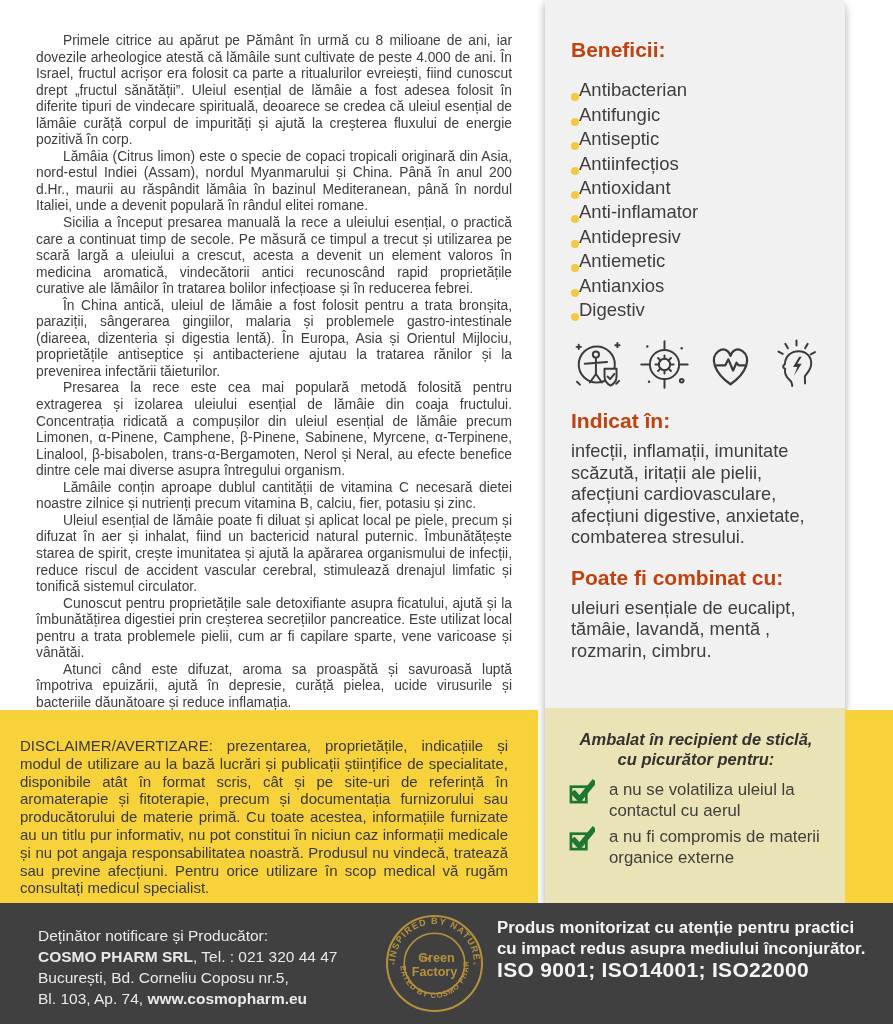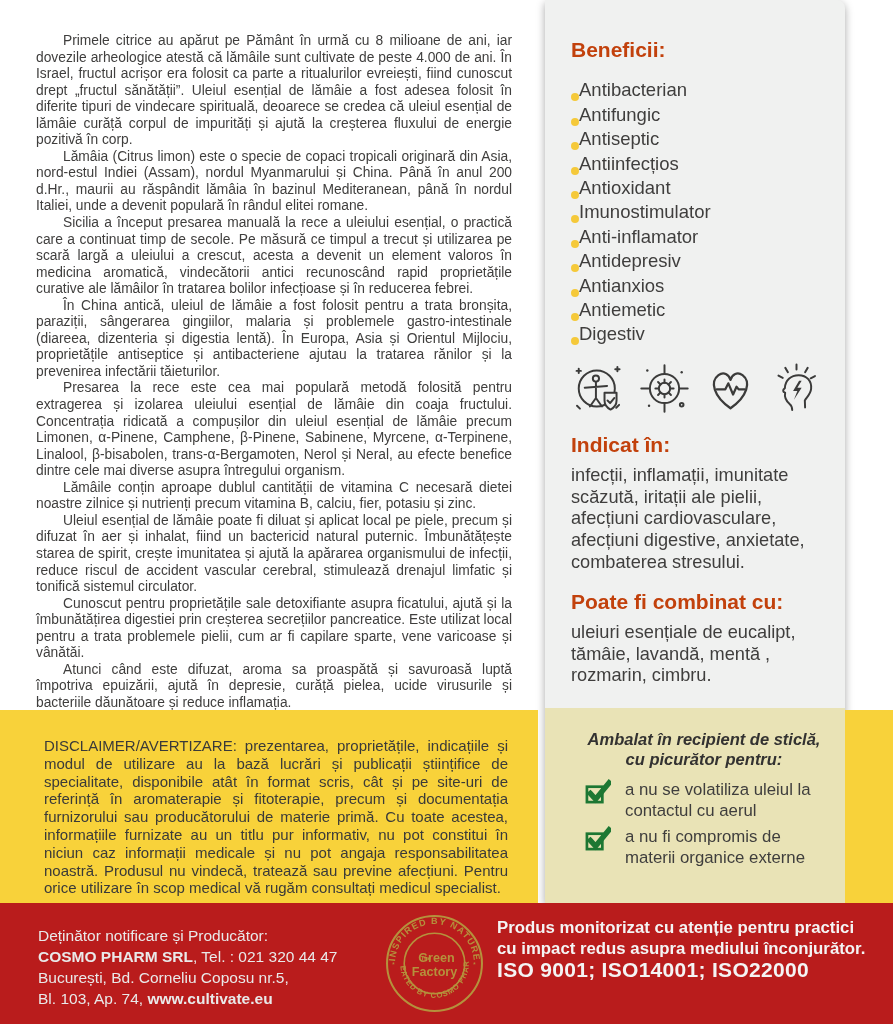--- a/index.html
+++ b/index.html
@@ -9,47 +9,47 @@
   
   .article{position:absolute;left:36px;top:33px;width:476px;color:#3f3e3d;
            font-size:13.8px;line-height:16.55px;text-align:justify;}
   .article p{margin:0;text-indent:27px;}
 
   
   .card{position:absolute;left:545px;top:0;width:300px;height:903px;background:#f0f1f0;
         border-radius:0 8px 0 0;box-shadow:0 3px 8px rgba(0,0,0,.35);
         display:flex;flex-direction:column;box-sizing:border-box;}
   .card-top{height:708px;box-sizing:border-box;padding:38px 22px 0 26px;}
-  .card-bottom{flex:1;background:#e9e3b6;box-sizing:border-box;padding:18px 18px 0 36px;}
+  .card-bottom{flex:1;background:#e9e3b6;box-sizing:border-box;padding:18px 18px 0 20px;}
 
   .section-title{color:#c2410c;font-size:21px;font-weight:bold;margin:0;}
   ul.benefits{list-style:none;margin:15px 0 0 0;padding:0;font-size:18.5px;color:#3f3e3d;}
   ul.benefits li{display:flex;align-items:flex-end;height:24.4px;}
   .bullet{width:8px;height:8px;border-radius:50%;background:#f5c93a;flex:none;}
 
   .icons-row{display:flex;gap:11px;margin:16px 0 0 0;}
   .icons-row svg{flex:none;}
 
   .mt1{margin-top:17px;}
   .body-text{font-size:18.2px;line-height:21.6px;color:#3f3e3d;margin:8px 0 0 0;}
 
   .packaging-title{font-style:italic;font-weight:bold;text-align:center;
                    font-size:16.5px;line-height:19.5px;color:#333231;margin:4px 4px 11px 4px;}
   ul.checklist{list-style:none;margin:0;padding:0 0 0 4px;font-size:16.8px;line-height:20.5px;color:#3f3e3d;}
   ul.checklist li{display:flex;gap:14px;align-items:flex-start;margin-bottom:6px;}
   .check-icon{flex:none;margin-top:-1px;}
 
   
   .disclaimer{position:absolute;left:0;top:710px;width:538px;height:193px;background:#f8d23a;
-              box-sizing:border-box;padding:27px 30px 0 44px;font-size:15px;line-height:17.8px;
+              box-sizing:border-box;padding:27px 30px 0 20px;font-size:15px;line-height:17.8px;
               color:#3a3a39;text-align:justify;}
   .right-strip{position:absolute;left:845px;top:710px;width:48px;height:193px;background:#f8d23a;}
 
   
-  .footer{position:absolute;left:0;top:903px;width:893px;height:121px;background:#b91c1c;color:#e9e9e9;}
+  .footer{position:absolute;left:0;top:903px;width:893px;height:121px;background:#404040;color:#e9e9e9;}
   .producer{position:absolute;left:38px;top:22px;font-size:15.5px;line-height:21px;font-weight:400;}
   .producer .b{font-weight:bold;}
   .badge{position:absolute;left:384px;top:10px;}
   .eco{position:absolute;left:497px;top:14px;font-size:16.8px;line-height:21px;font-weight:bold;color:#f4f4f4;}
   .iso{margin-top:0;font-size:21px;font-weight:bold;letter-spacing:.3px;}
 </style>
 </head>
 <body>
 
 <div class="page">
@@ -85,37 +85,33 @@
         <li>
             <span class="bullet"></span>
             <span>Antiinfecțios</span>
           </li>
         <li>
             <span class="bullet"></span>
             <span>Antioxidant</span>
           </li>
         <li>
             <span class="bullet"></span>
-            <span>Imunostimulator</span>
-          </li>
-        <li>
-            <span class="bullet"></span>
             <span>Anti-inflamator</span>
           </li>
         <li>
             <span class="bullet"></span>
             <span>Antidepresiv</span>
           </li>
         <li>
             <span class="bullet"></span>
+            <span>Antiemetic</span>
+          </li>
+        <li>
+            <span class="bullet"></span>
             <span>Antianxios</span>
-          </li>
-        <li>
-            <span class="bullet"></span>
-            <span>Antiemetic</span>
           </li>
         <li>
             <span class="bullet"></span>
             <span>Digestiv</span>
           </li>
       </ul>
 
       <div class="icons-row">
         <svg viewBox="0 0 64 64" width="55" height="55" fill="none" stroke="#3b3b3a" stroke-width="2.3" stroke-linecap="round" stroke-linejoin="round">
           <circle cx="30" cy="32" r="21"></circle>
@@ -180,21 +176,21 @@
   <div class="disclaimer">
     <span>DISCLAIMER/AVERTIZARE: prezentarea, proprietățile, indicațiile și modul de utilizare au la bază lucrări și publicații științifice de specialitate, disponibile atât în format scris, cât și pe site-uri de referință în aromaterapie și fitoterapie, precum și documentația furnizorului sau producătorului de materie primă. Cu toate acestea, informațiile furnizate au un titlu pur informativ, nu pot constitui în niciun caz informații medicale și nu pot angaja responsabilitatea noastră. Produsul nu vindecă, tratează sau previne afecțiuni. Pentru orice utilizare în scop medical vă rugăm consultați medicul specialist.</span>
   </div>
   <div class="right-strip"></div>
 
   <div class="footer">
     <div class="producer">
       <div>Deținător notificare și Producător:</div>
       <div><span class="b">COSMO PHARM SRL</span><span>, Tel. : 021 320 44 47</span></div>
       <div>București, Bd. Corneliu Coposu nr.5,</div>
-      <div><span>Bl. 103, Ap. 74, </span><span class="b">www.cultivate.eu</span></div>
+      <div><span>Bl. 103, Ap. 74, </span><span class="b">www.cosmopharm.eu</span></div>
     </div>
 
     <svg class="badge" viewBox="0 0 100 100" width="101" height="101">
       <defs>
         <path id="arcTop" d="M11,50 A39,39 0 1 1 89,50" fill="none"></path>
         <path id="arcBot" d="M16,50 A34,34 0 0 0 84,50" fill="none"></path>
       </defs>
       <circle cx="50" cy="50" r="47" fill="none" stroke="#b5913c" stroke-width="2"></circle>
       <circle cx="50" cy="50" r="30" fill="none" stroke="#b5913c" stroke-width="1.6"></circle>
       <text font-size="9" font-weight="bold" fill="#b5913c" letter-spacing="1.2" font-family="Liberation Sans, sans-serif">

